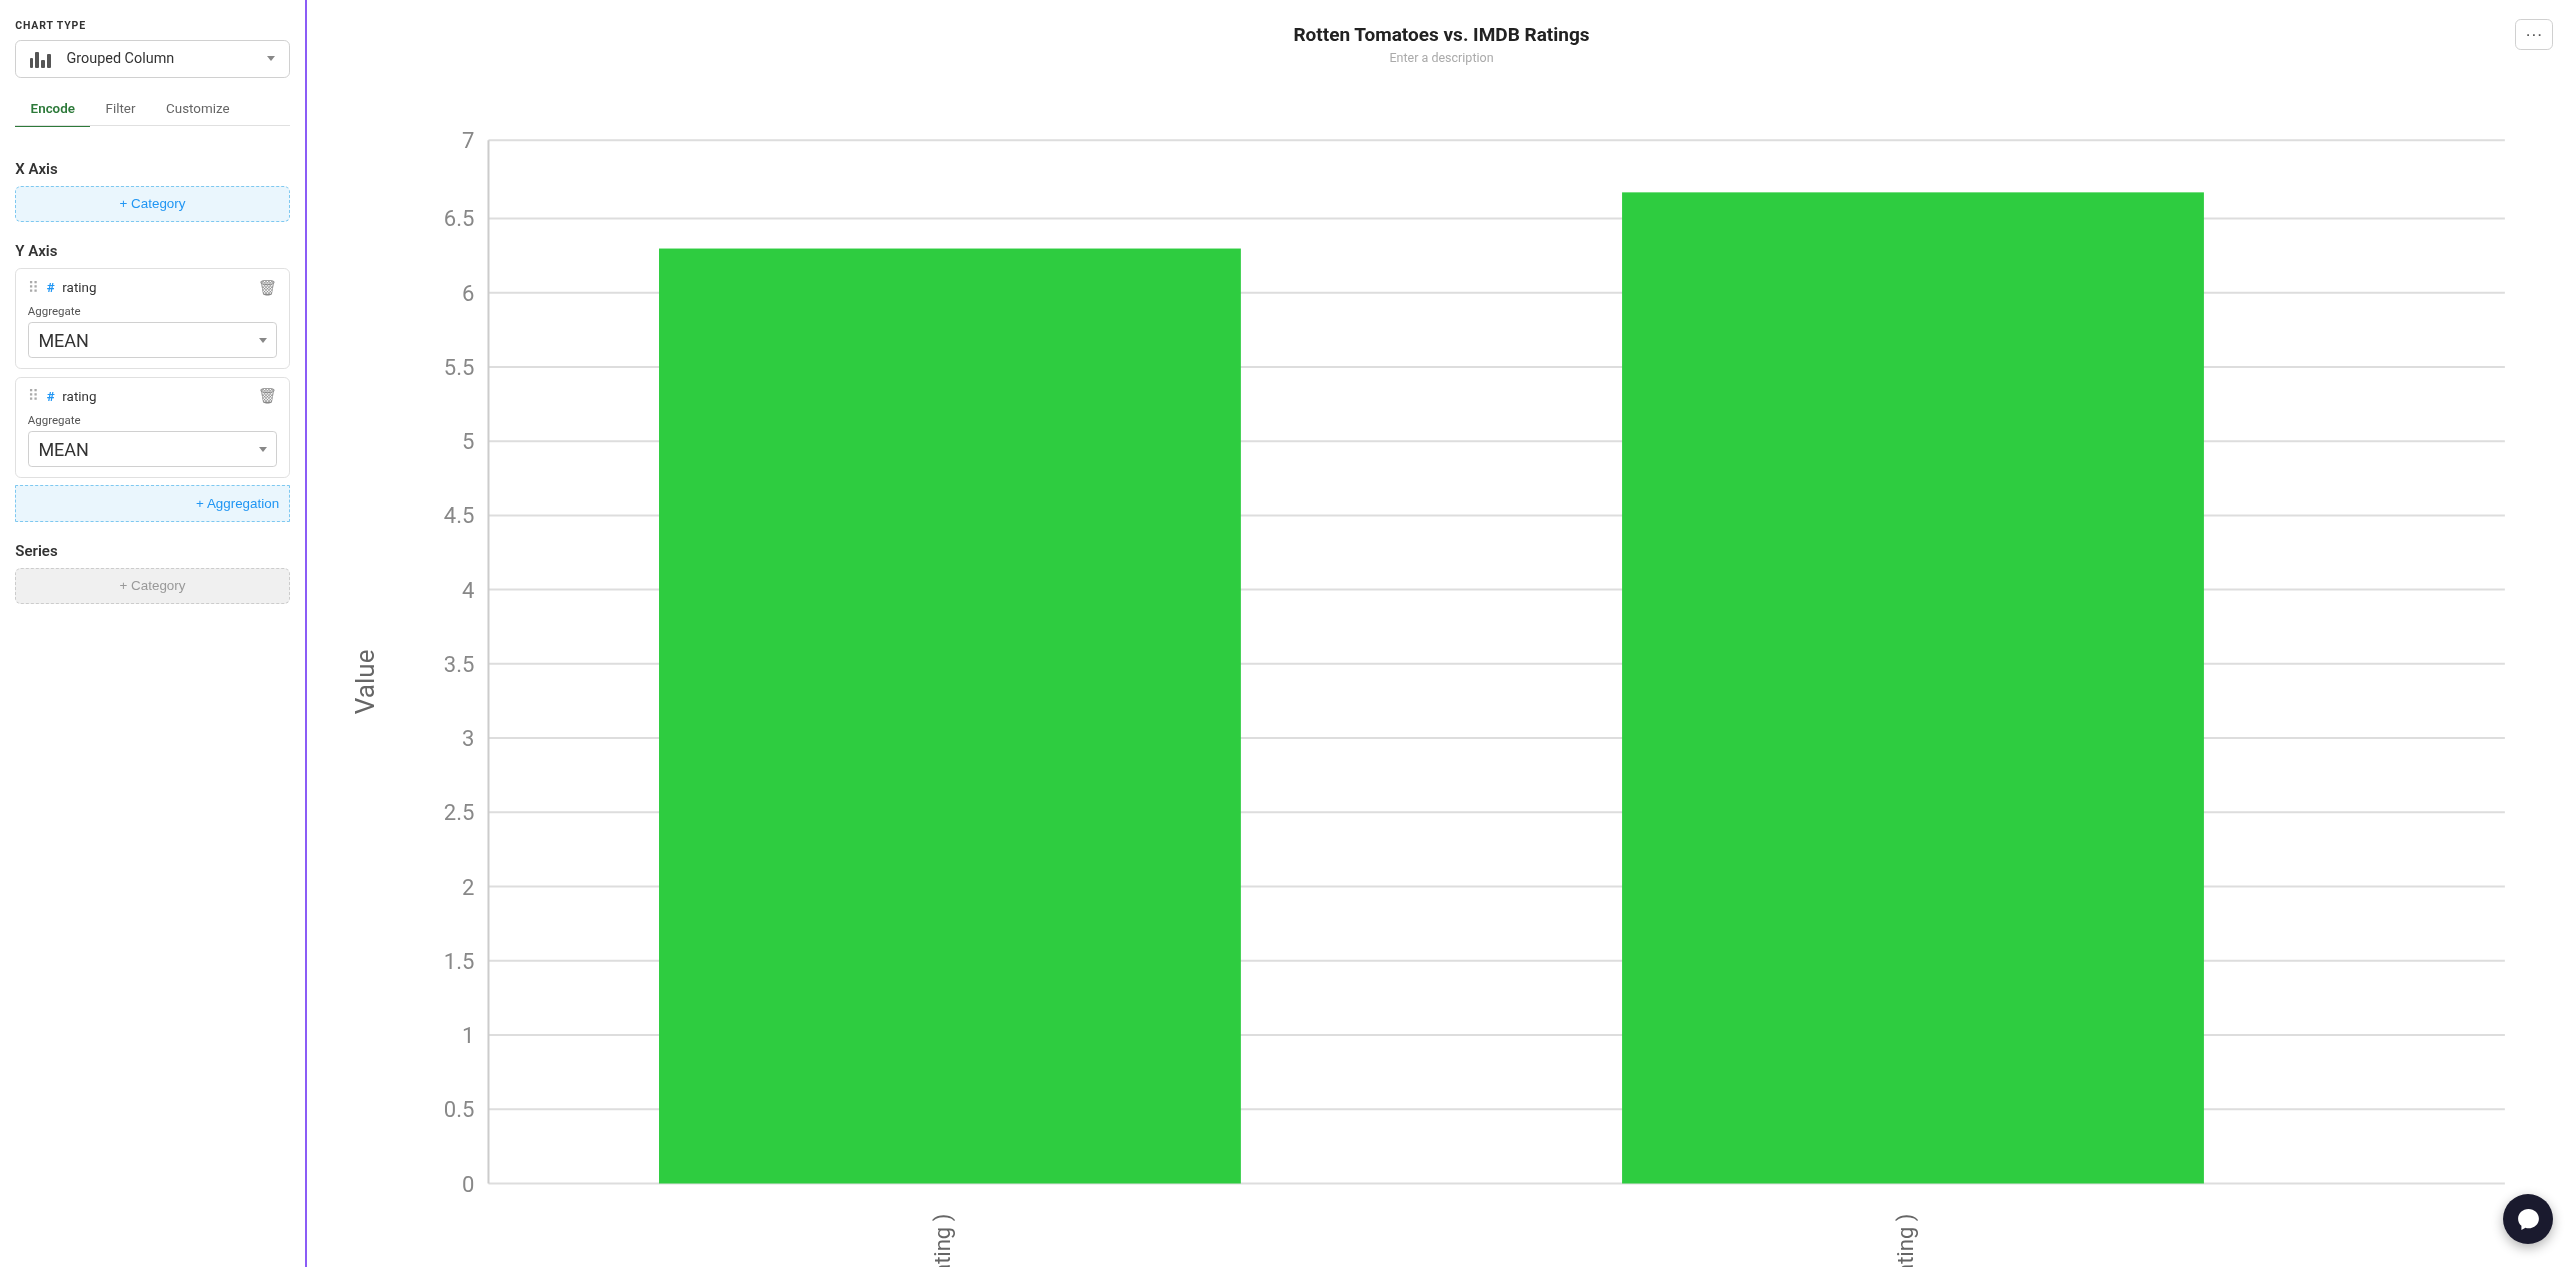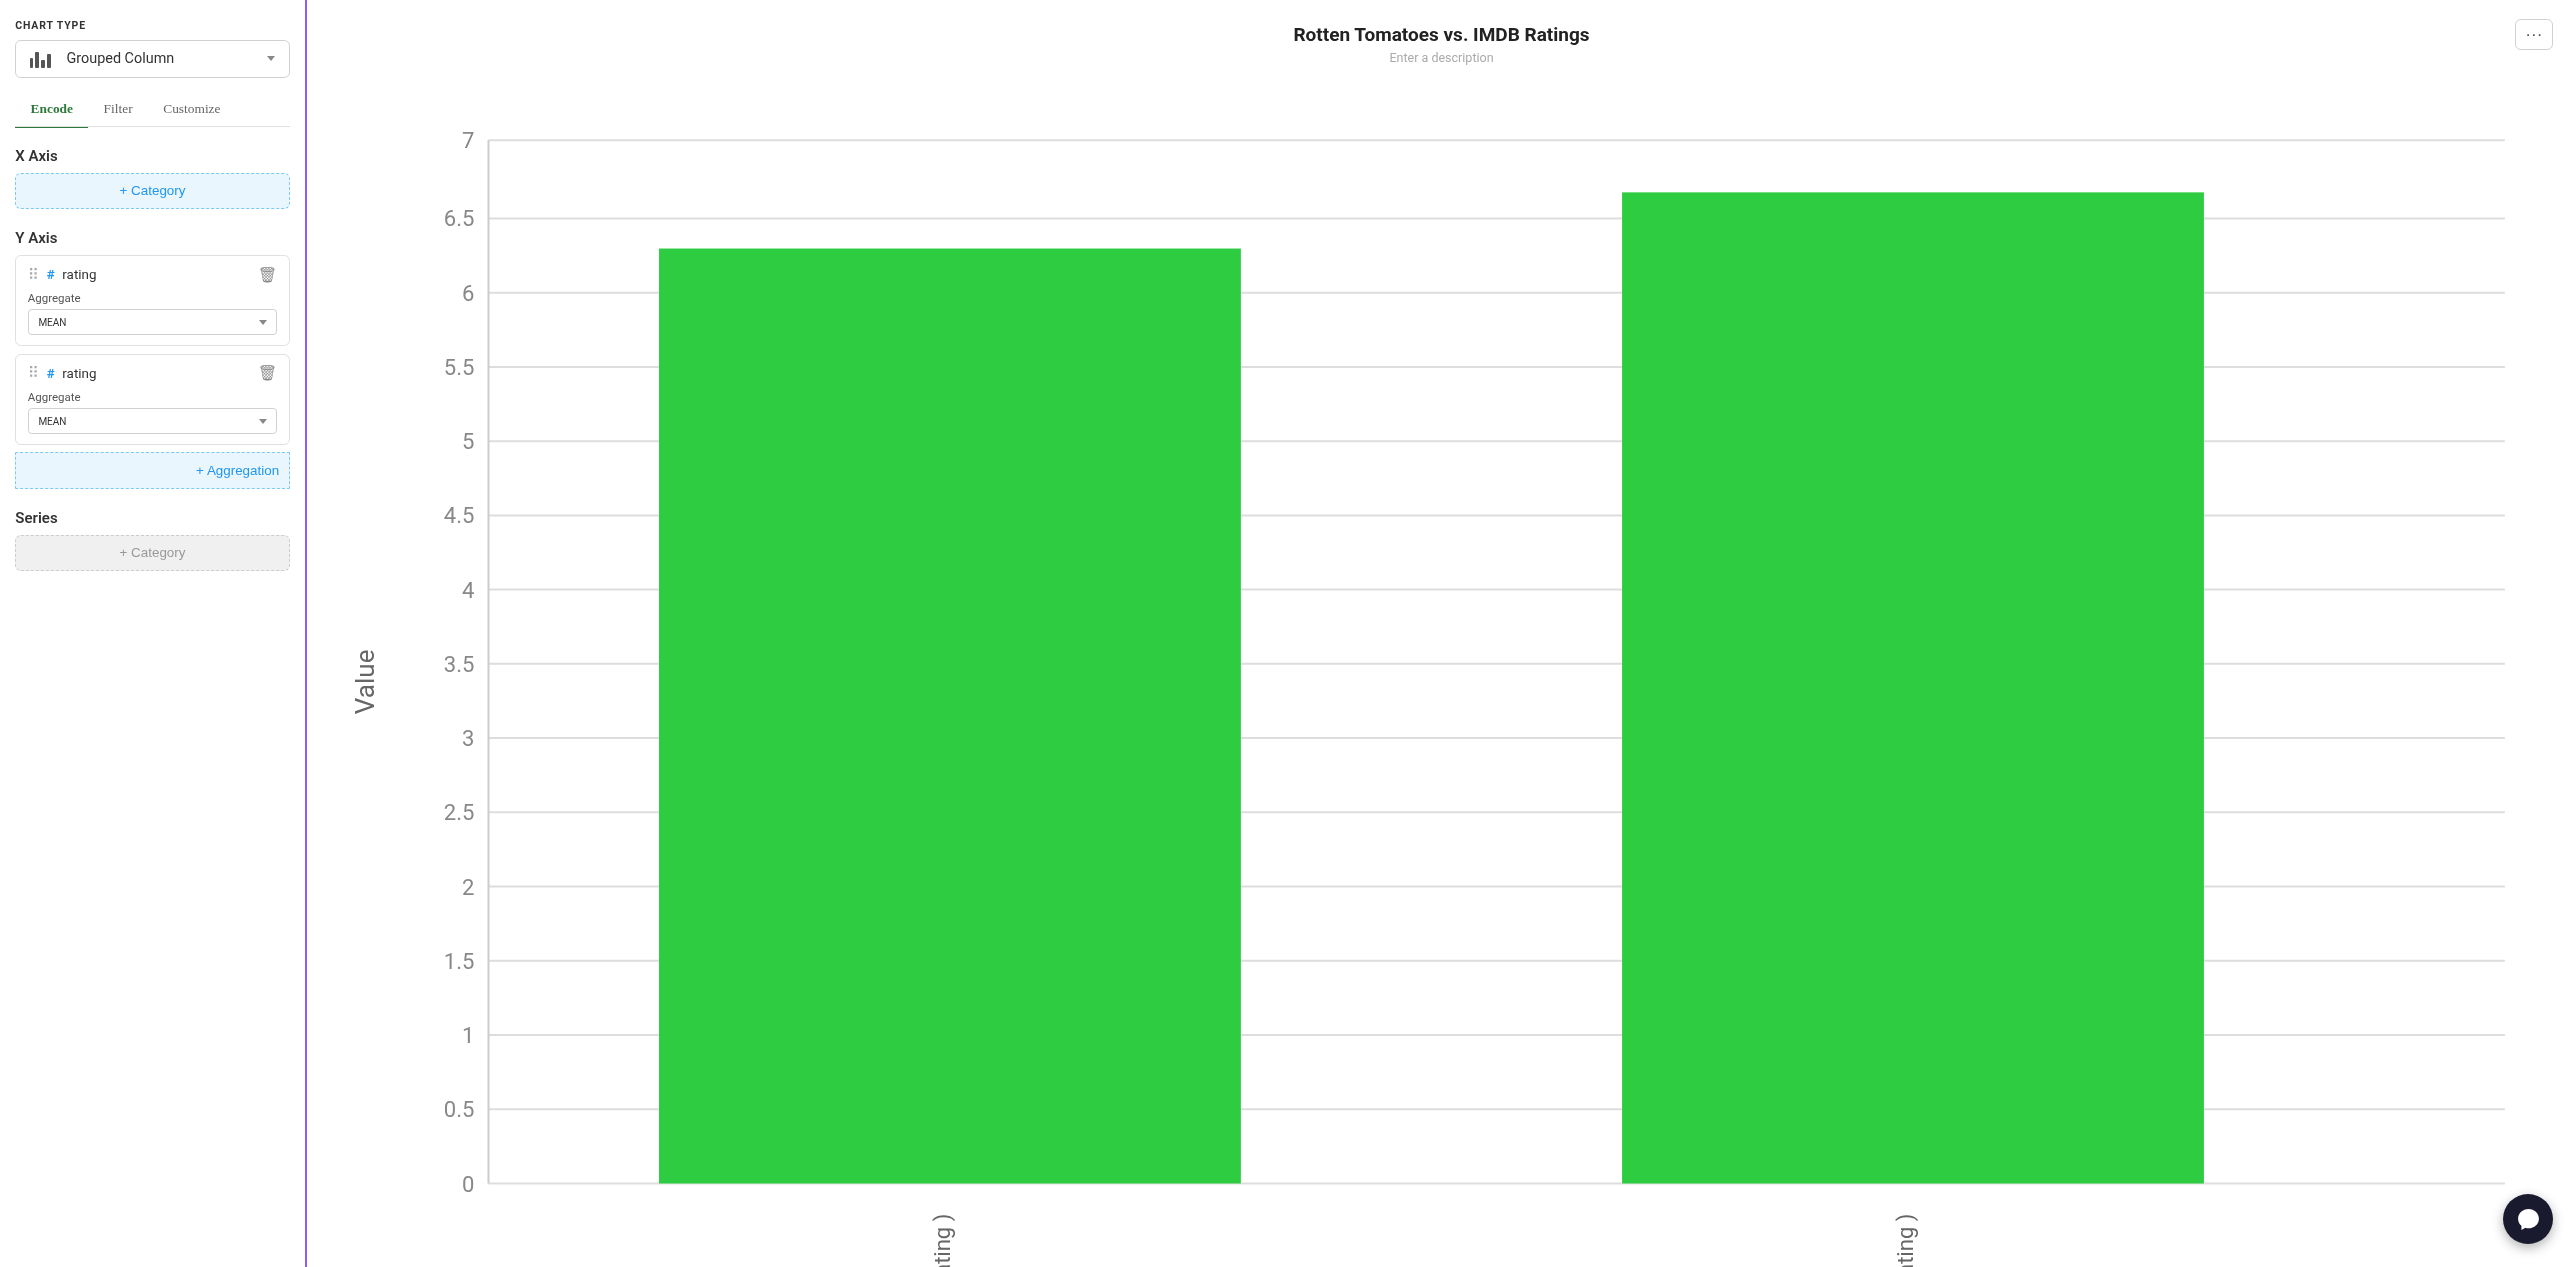--- a/index.html
+++ b/index.html
@@ -71,22 +71,21 @@
       height: 0;
       border-left: 4.8px solid transparent;
       border-right: 4.8px solid transparent;
       border-top: 5.8px solid #888;
     }
 
     
     .tabs {
       display: flex;
       border-bottom: 1.9px solid #e0e0e0;
-      margin-bottom: 0;
-      font-family: Liberation Serif, serif;
+      margin-bottom: 14px;
     }
 
     .tab {
       padding: 7.7px 15.3px 9.6px;
       font-size: 13.4px;
       cursor: pointer;
       color: #666;
       border-bottom: 1.9px solid transparent;
       margin-bottom: -1.9px;
     }
@@ -173,21 +172,21 @@
       margin-bottom: 3.8px;
     }
 
     .aggregate-select {
       display: flex;
       align-items: center;
       justify-content: space-between;
       border: 1px solid #d0d0d0;
       border-radius: 3.8px;
       padding: 6.7px 9.6px;
-      font-size: 10px;
+      font-size: 18px;
       color: #333;
       background: #fff;
       cursor: pointer;
     }
 
     .add-aggregation-btn {
       display: block;
       width: 100%;
       padding: 9.6px;
       text-align: right;

